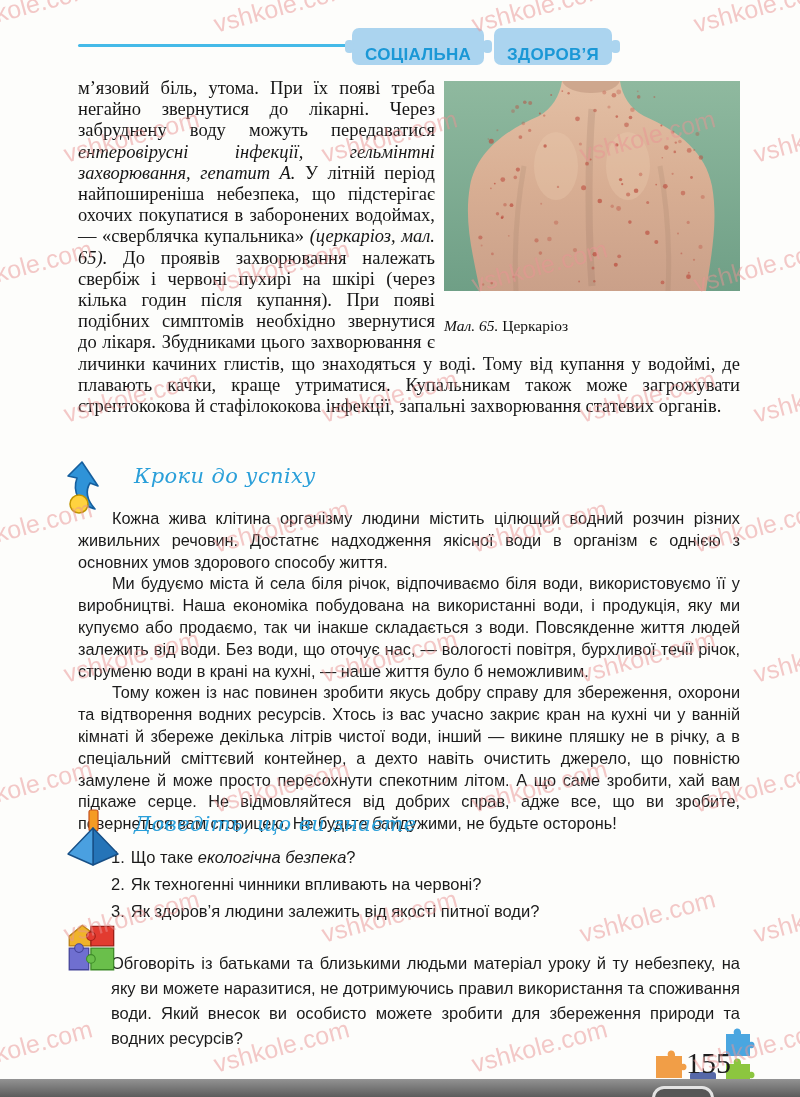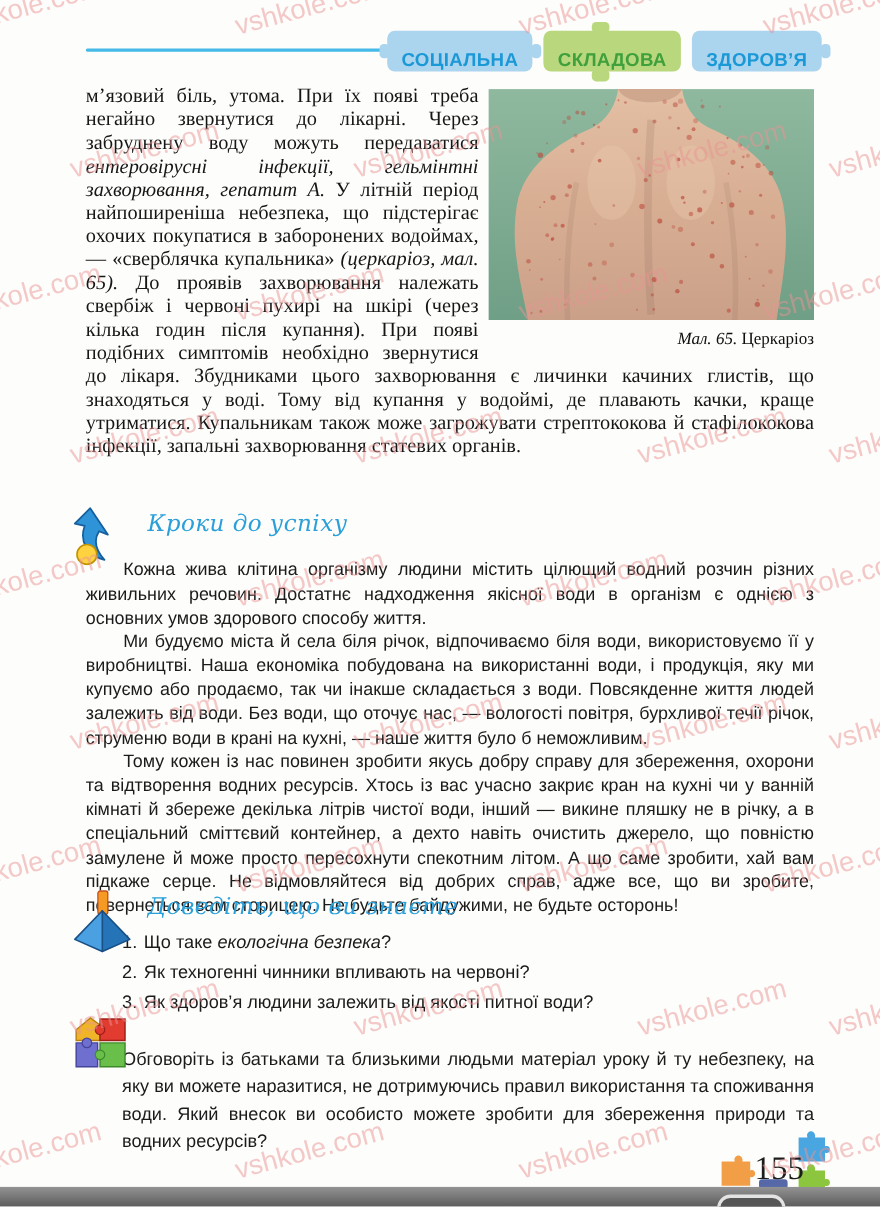--- a/index.html
+++ b/index.html
@@ -31,21 +31,21 @@
   .k-bot   { bottom:-9px; left:44px; width:16px; height:11px; background:#b9d87e; }
 
   
   .intro {
     position:absolute; left:78px; top:78px; width:662px; z-index:2;
     font-family:"Liberation Serif", serif; font-size:18.5px; line-height:21.2px;
     text-align:justify; color:#161616;
   }
   .figure { float:right; width:296px; margin:3px 0 4px 9px; }
   .figure svg { display:block; width:296px; height:210px; }
-  .figcaption { margin-top:7px; text-align:right; font-size:15.5px; color:#101010;
+  .figcaption { margin-top:24px; text-align:left; font-size:15.5px; color:#101010;
     font-family:"Liberation Serif",serif; }
   .figcaption .lbl { font-style:italic; }
   .figcaption .ttl { font-weight:normal; }
   .it { font-style:italic; }
 
   
   .section { position:absolute; left:78px; width:662px; z-index:2; }
   .sec-icon { position:absolute; left:-12px; top:-4px; }
   .sec-title {
     margin-left:56px; color:#2a9fd9; font-size:21px;
@@ -111,25 +111,20 @@
       <span class="wm" style="left: 470px; top: 1032px;">vshkole.com</span>
       <span class="wm" style="left: 692px; top: 1032px;">vshkole.com</span>
     </div>
 
   <div class="header-line"></div>
   <div class="tabs">
     <div class="tab blue">
       <span class="knob k-left"></span>
       <span>СОЦІАЛЬНА</span>
       <span class="knob k-right"></span>
-    </div>
-    <div class="tab green">
-      <span class="knob k-top"></span>
-      <span>СКЛАДОВА</span>
-      <span class="knob k-bot"></span>
     </div>
     <div class="tab blue">
       <span>ЗДОРОВ’Я</span>
       <span class="knob k-right"></span>
     </div>
   </div>
 
   <div class="intro">
     <div class="figure">
       <svg viewBox="0 0 296 210">

